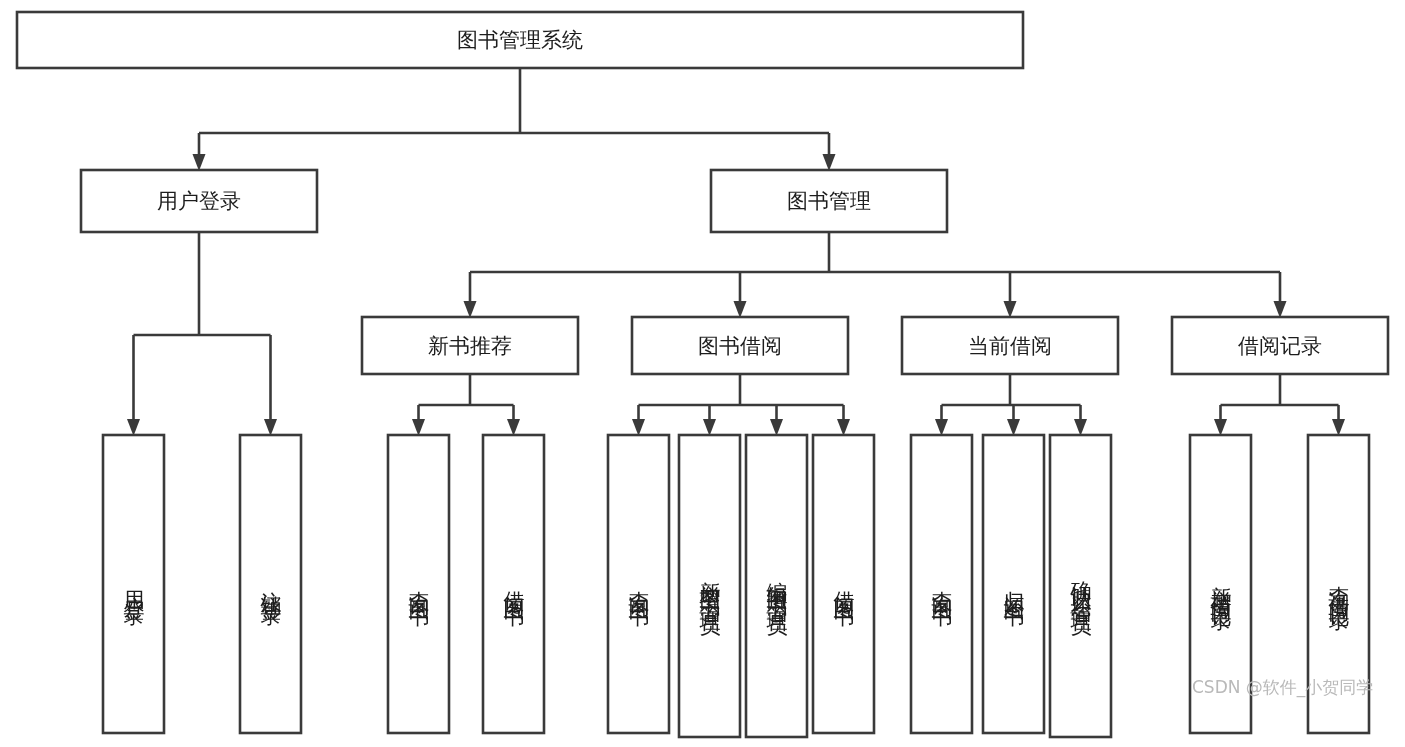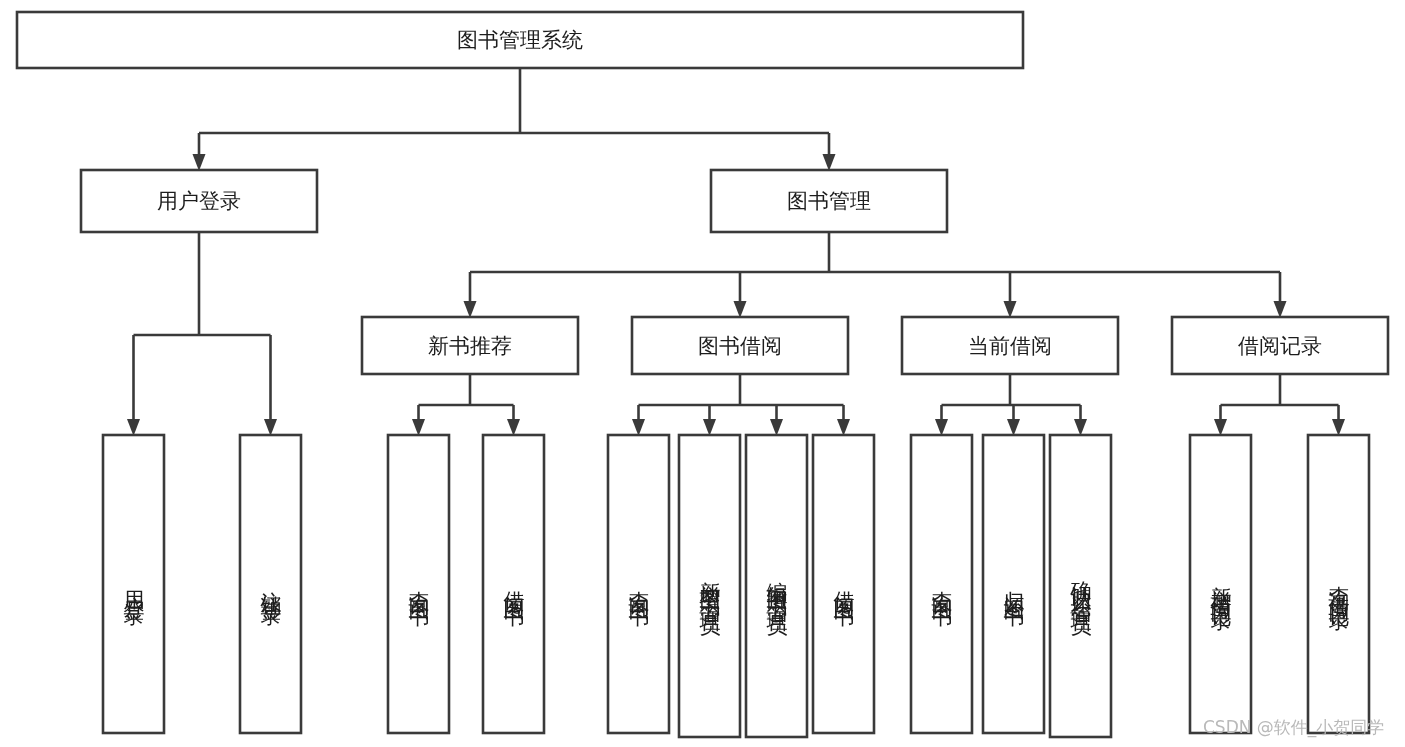--- a/index.html
+++ b/index.html
@@ -226,14 +226,14 @@
       <div class="vlabel" style="left: 608px; top: 435px; width: 61px; height: 298px;">查询图书</div>
       <div class="vlabel" style="left: 679px; top: 435px; width: 61px; height: 302px;">新增图书（管理员）</div>
       <div class="vlabel" style="left: 746px; top: 435px; width: 61px; height: 302px;">编辑图书（管理员）</div>
       <div class="vlabel" style="left: 813px; top: 435px; width: 61px; height: 298px;">借阅图书</div>
       <div class="vlabel" style="left: 911px; top: 435px; width: 61px; height: 298px;">查询图书</div>
       <div class="vlabel" style="left: 983px; top: 435px; width: 61px; height: 298px;">归还图书</div>
       <div class="vlabel" style="left: 1050px; top: 435px; width: 61px; height: 302px;">确认归还（管理员）</div>
       <div class="vlabel" style="left: 1190px; top: 435px; width: 61px; height: 298px;">新增借阅记录</div>
       <div class="vlabel" style="left: 1308px; top: 435px; width: 61px; height: 298px;">查询借阅记录</div>
     </div>
-  <div class="watermark" style="left: 1192px; top: 716px; padding-left: 11px;">CSDN @软件_小贺同学</div>
+  <div class="watermark" style="left: 1192px; top: 676px;">CSDN @软件_小贺同学</div>
 </div>
 
 </body></html>

